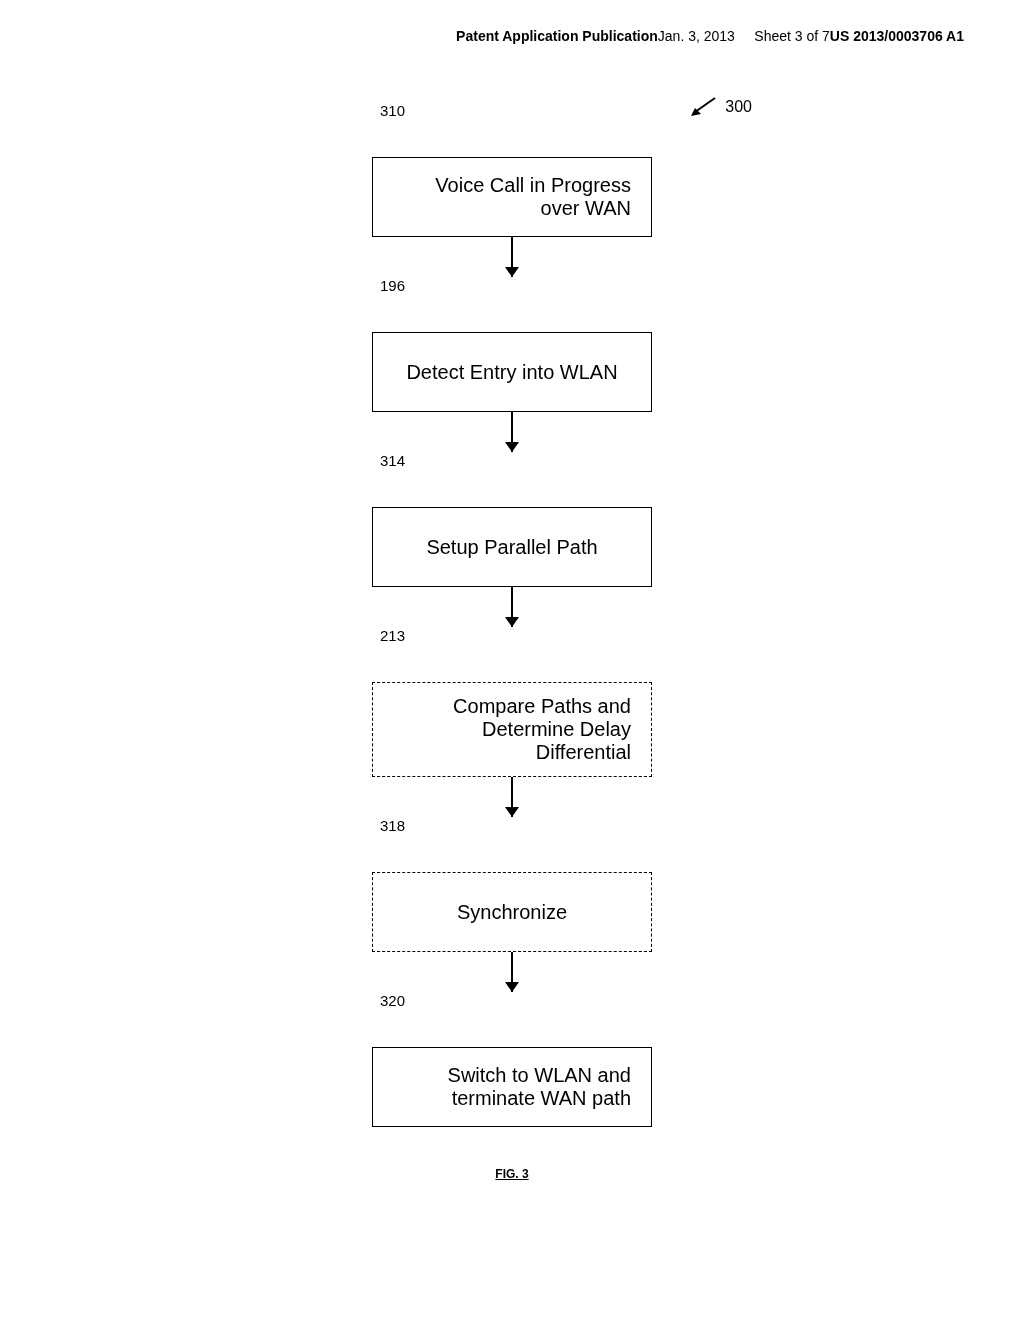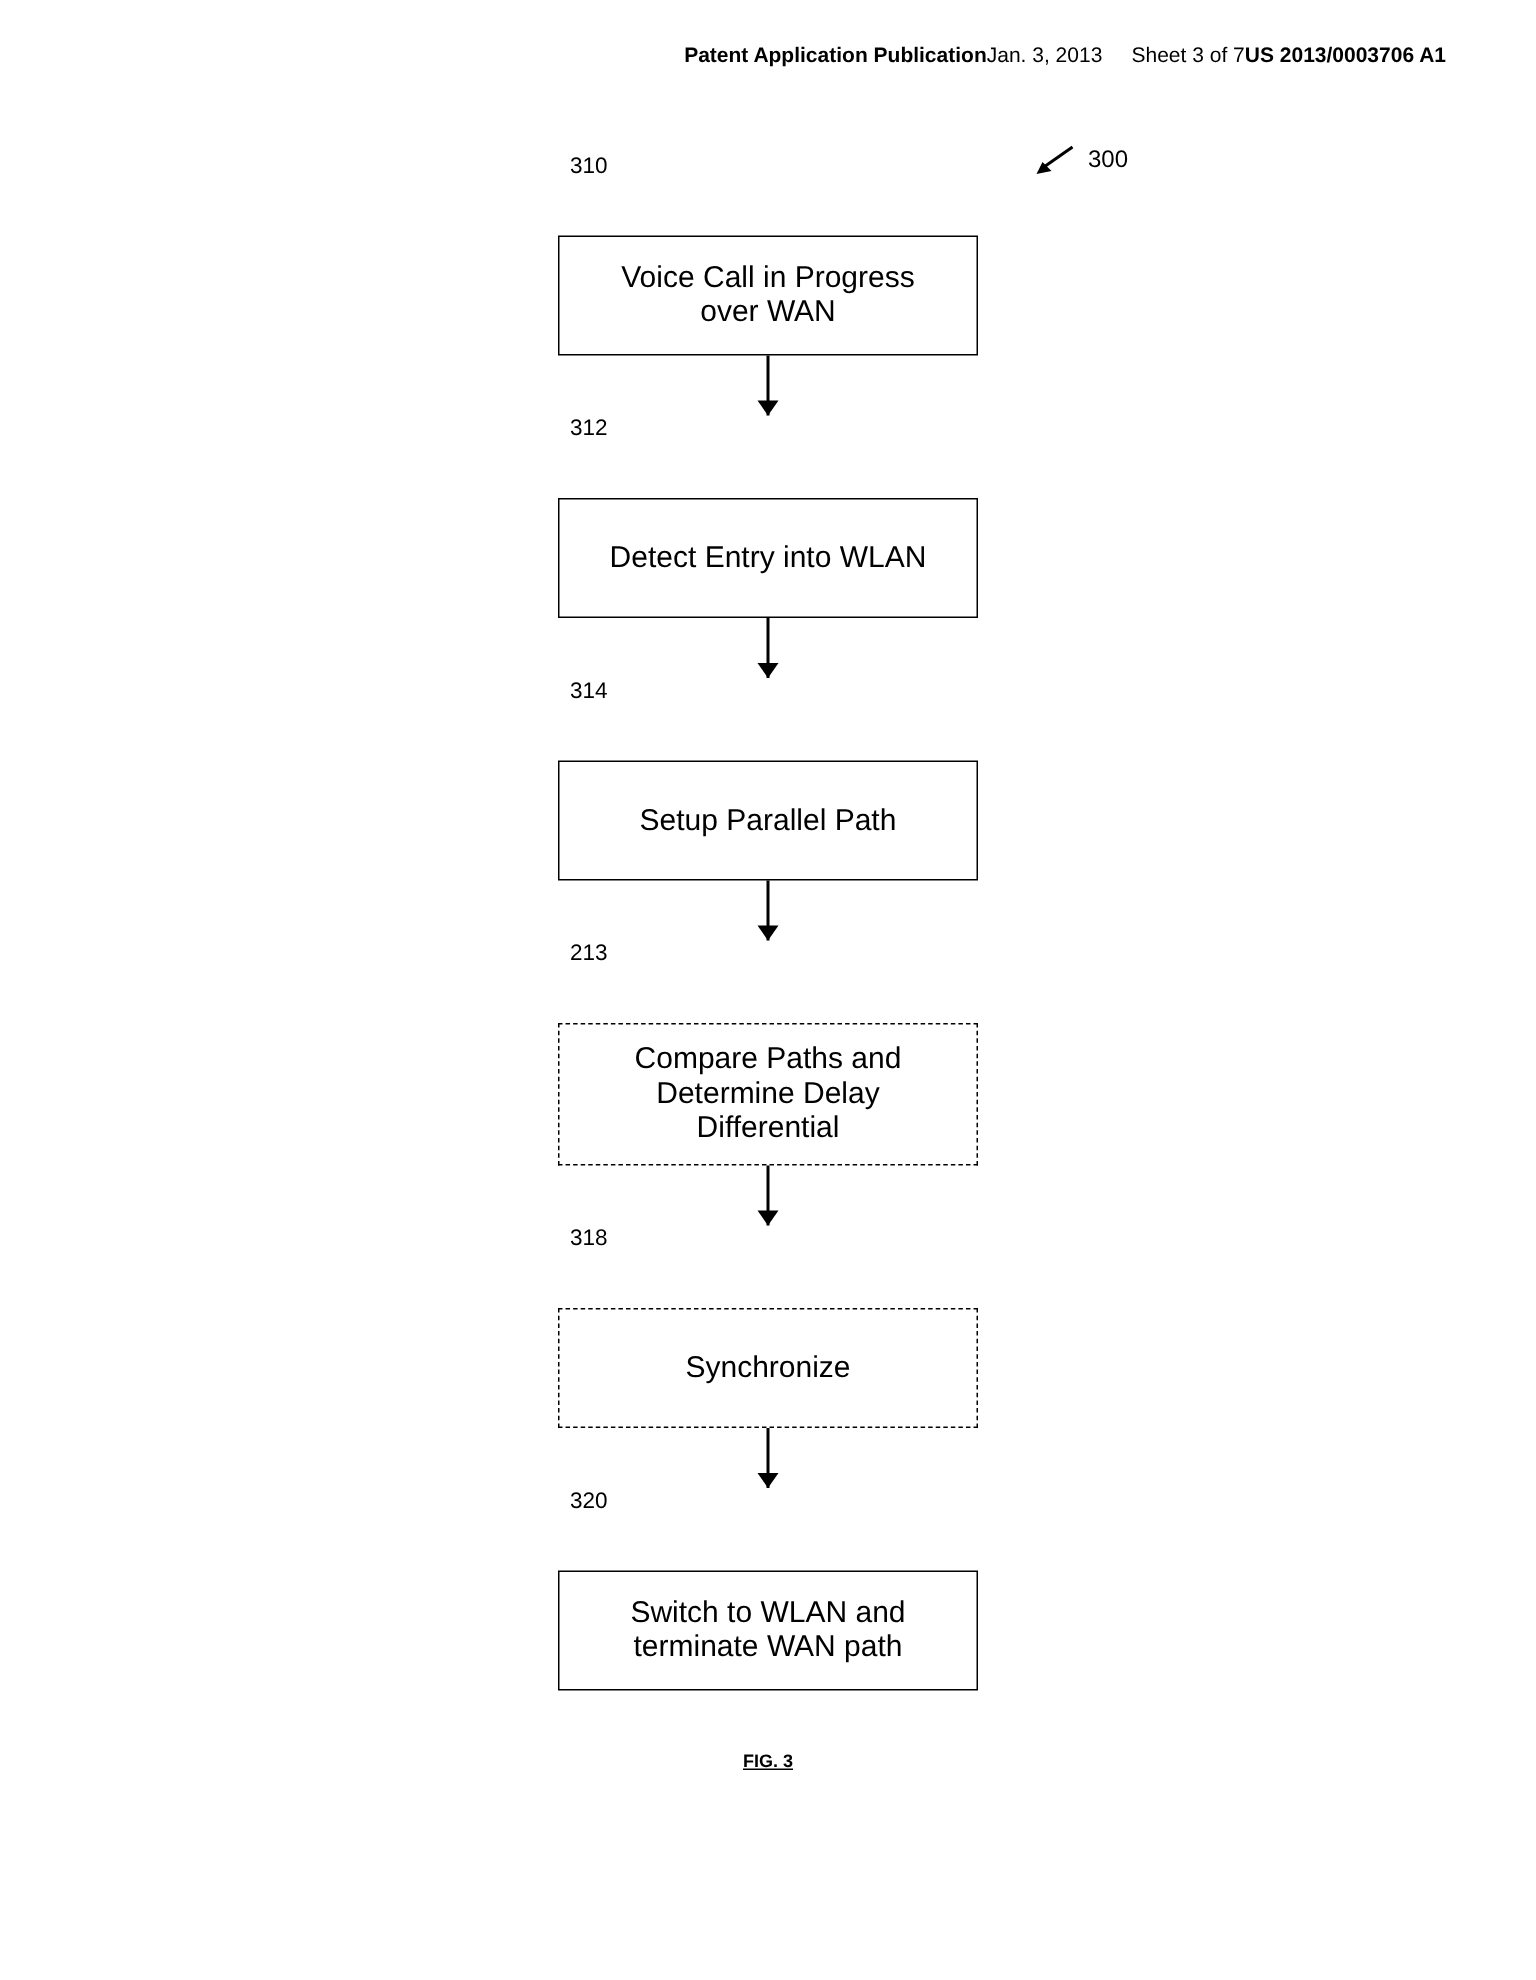--- a/index.html
+++ b/index.html
@@ -57,21 +57,21 @@
       gap: 37px;
     }
 
     .step-box {
       border: 1.5px solid #000;
       width: 280px;
       min-height: 80px;
       display: flex;
       align-items: center;
       justify-content: center;
-      text-align: center;
+      text-align: right;
       font-size: 20px;
       color: #000;
       padding: 12px 20px;
       background: #fff;
       position: relative;
     }
 
     .step-box.dashed {
       border-style: dashed;
     }
@@ -141,21 +141,21 @@
       <div style="position:relative; width:320px; height:18px;">
         <span class="number-corner" style="position:absolute; left:28px; top:0;">310</span>
       </div>
       <div class="step-box">Voice Call in Progress over WAN</div>
     </div>
 
     <div class="arrow"></div>
 
     <div class="step-wrapper">
       <div style="position:relative; width:320px; height:18px;">
-        <span class="number-corner" style="position:absolute; left:28px; top:0;">312</span>
+        <span class="number-corner" style="position:absolute; left:28px; top:0;">196</span>
       </div>
       <div class="step-box">Detect Entry into WLAN</div>
     </div>
 
     <div class="arrow"></div>
 
     <div class="step-wrapper">
       <div style="position:relative; width:320px; height:18px;">
         <span class="number-corner" style="position:absolute; left:28px; top:0;">314</span>
       </div>

